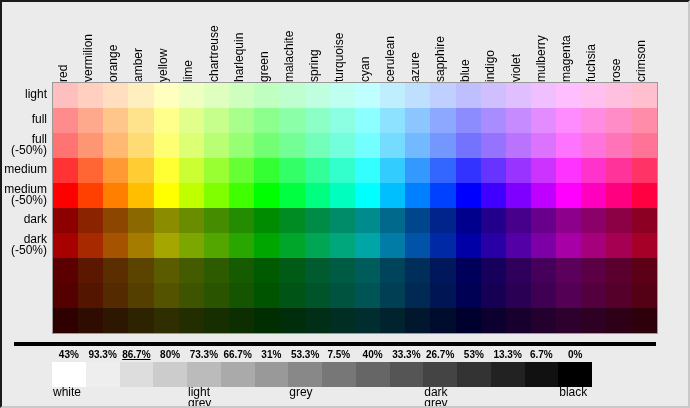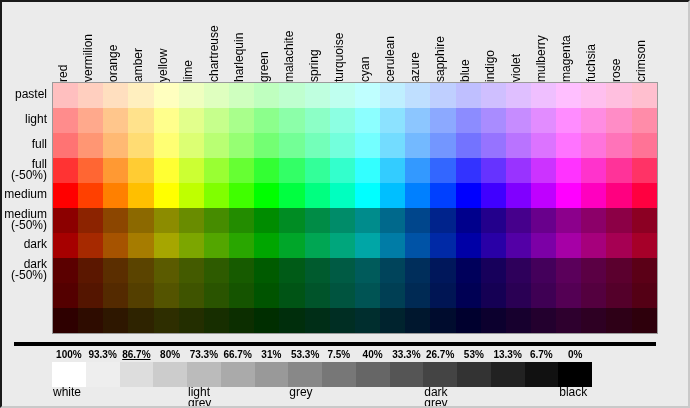--- a/index.html
+++ b/index.html
@@ -111,23 +111,20 @@
       <div class="col-head" style="left: 446.417px;">indigo</div>
       <div class="col-head" style="left: 471.583px;">violet</div>
       <div class="col-head" style="left: 496.75px;">mulberry</div>
       <div class="col-head" style="left: 521.917px;">magenta</div>
       <div class="col-head" style="left: 547.083px;">fuchsia</div>
       <div class="col-head" style="left: 572.25px;">rose</div>
       <div class="col-head" style="left: 597.417px;">crimson</div>
     </div>
 
   <div id="row-labels">
-      <div class="row-label">
-        <span>pastel</span>
-      </div>
       <div class="row-label">
         <span>light</span>
       </div>
       <div class="row-label">
         <span>full</span>
       </div>
       <div class="row-label">
         <span>full</span>
         <span>(-50%)</span>
       </div>
@@ -386,21 +383,21 @@
       <div class="cell" title="mulberry / dark (-50%)" style="background: rgb(35, 0, 46);"></div>
       <div class="cell" title="magenta / dark (-50%)" style="background: rgb(46, 0, 46);"></div>
       <div class="cell" title="fuchsia / dark (-50%)" style="background: rgb(46, 0, 35);"></div>
       <div class="cell" title="rose / dark (-50%)" style="background: rgb(46, 0, 23);"></div>
       <div class="cell" title="crimson / dark (-50%)" style="background: rgb(46, 0, 12);"></div>
     </div>
 
   <div id="rule"></div>
 
   <div id="gray-pcts">
-      <div class="gray-pct" style="left: -1.125px;">100%</div>
+      <div class="gray-pct" style="left: -1.125px;">43%</div>
       <div class="gray-pct" style="left: 32.625px;">93.3%</div>
       <div class="gray-pct" style="left: 66.375px; text-decoration: underline;">86.7%</div>
       <div class="gray-pct" style="left: 100.125px;">80%</div>
       <div class="gray-pct" style="left: 133.875px;">73.3%</div>
       <div class="gray-pct" style="left: 167.625px;">66.7%</div>
       <div class="gray-pct" style="left: 201.375px;">31%</div>
       <div class="gray-pct" style="left: 235.125px;">53.3%</div>
       <div class="gray-pct" style="left: 268.875px;">7.5%</div>
       <div class="gray-pct" style="left: 302.625px;">40%</div>
       <div class="gray-pct" style="left: 336.375px;">33.3%</div>

